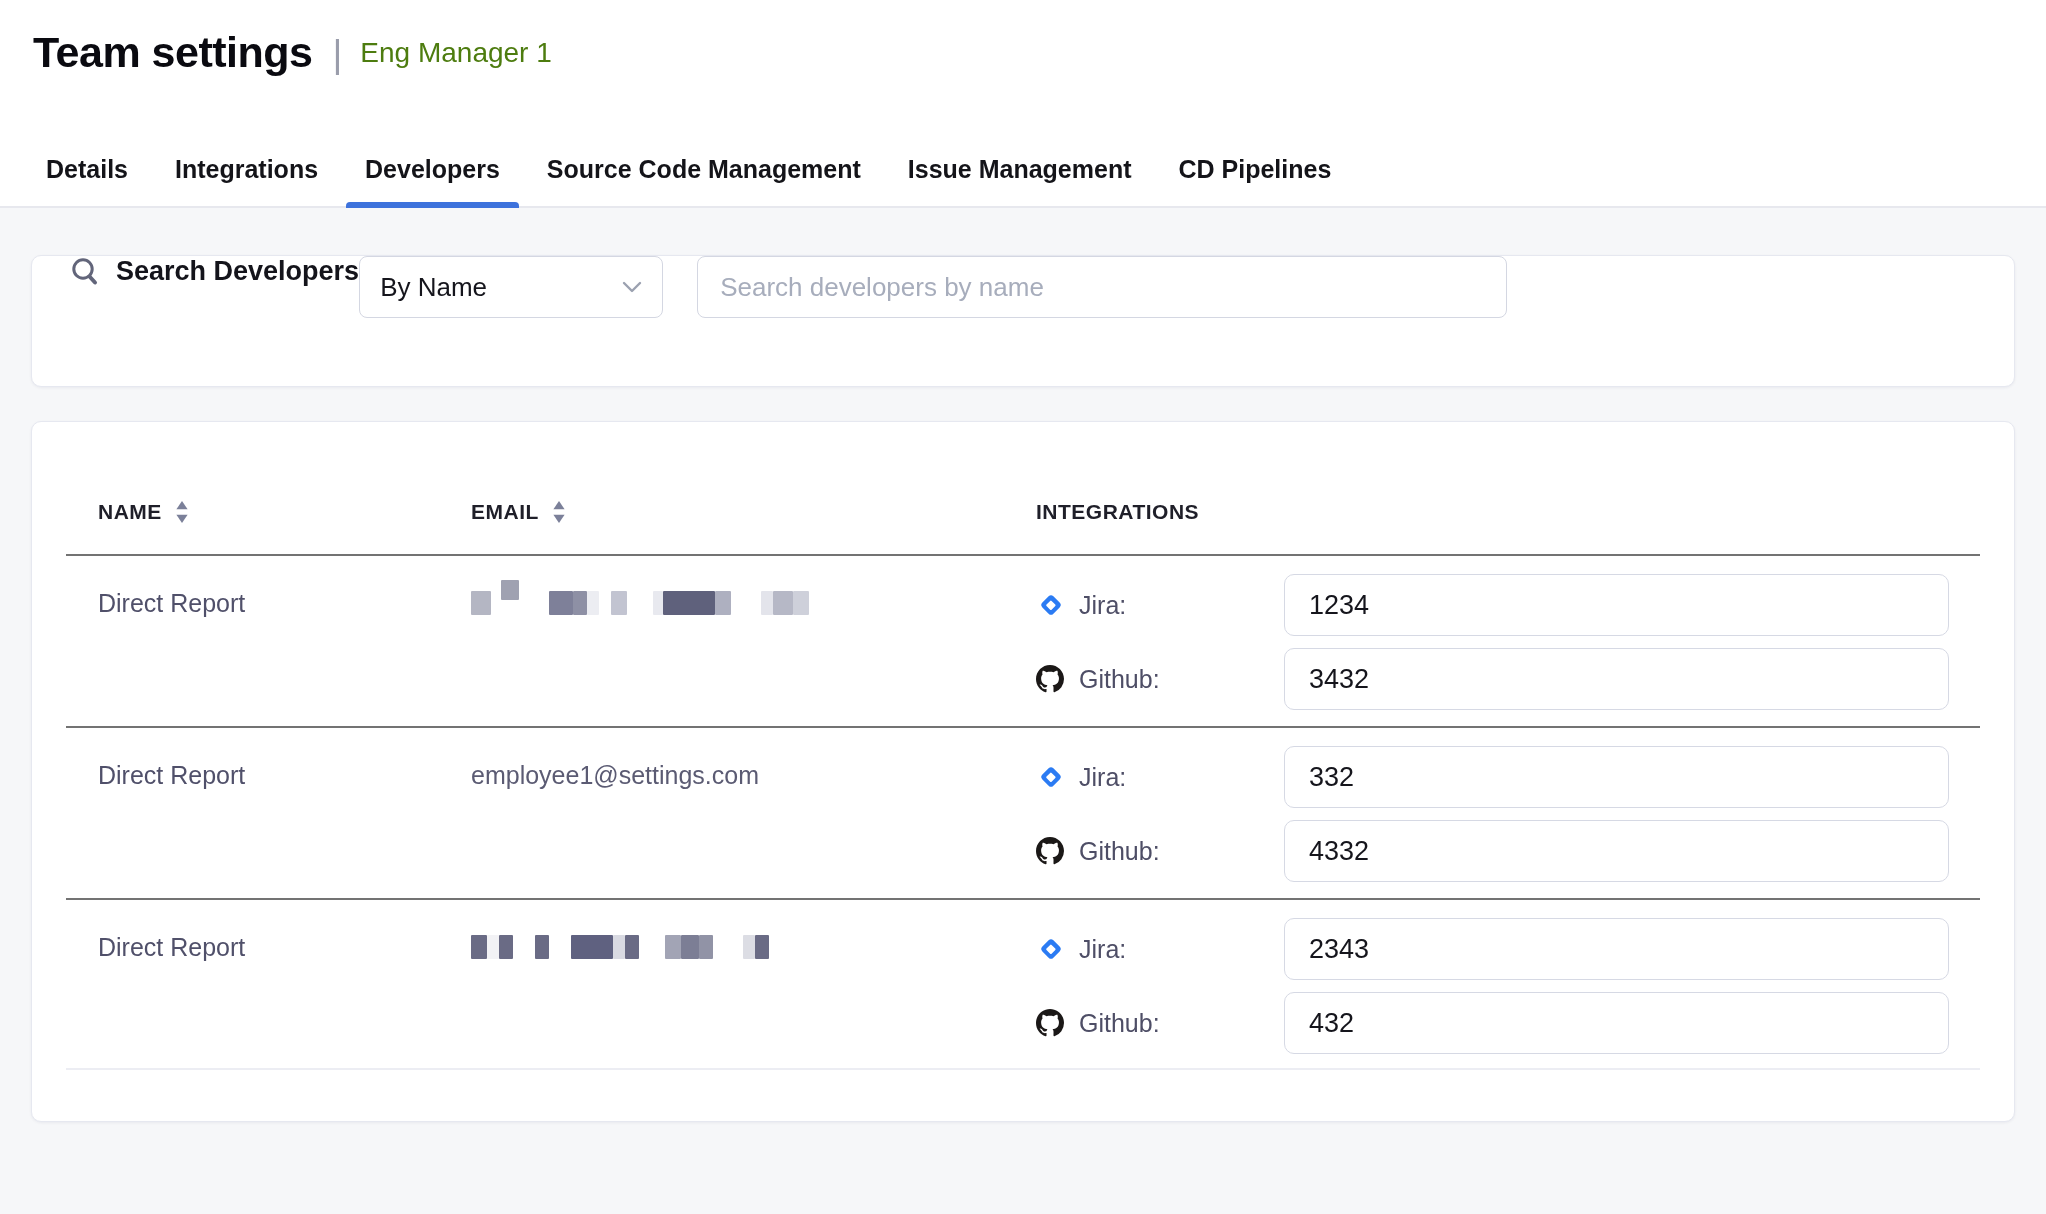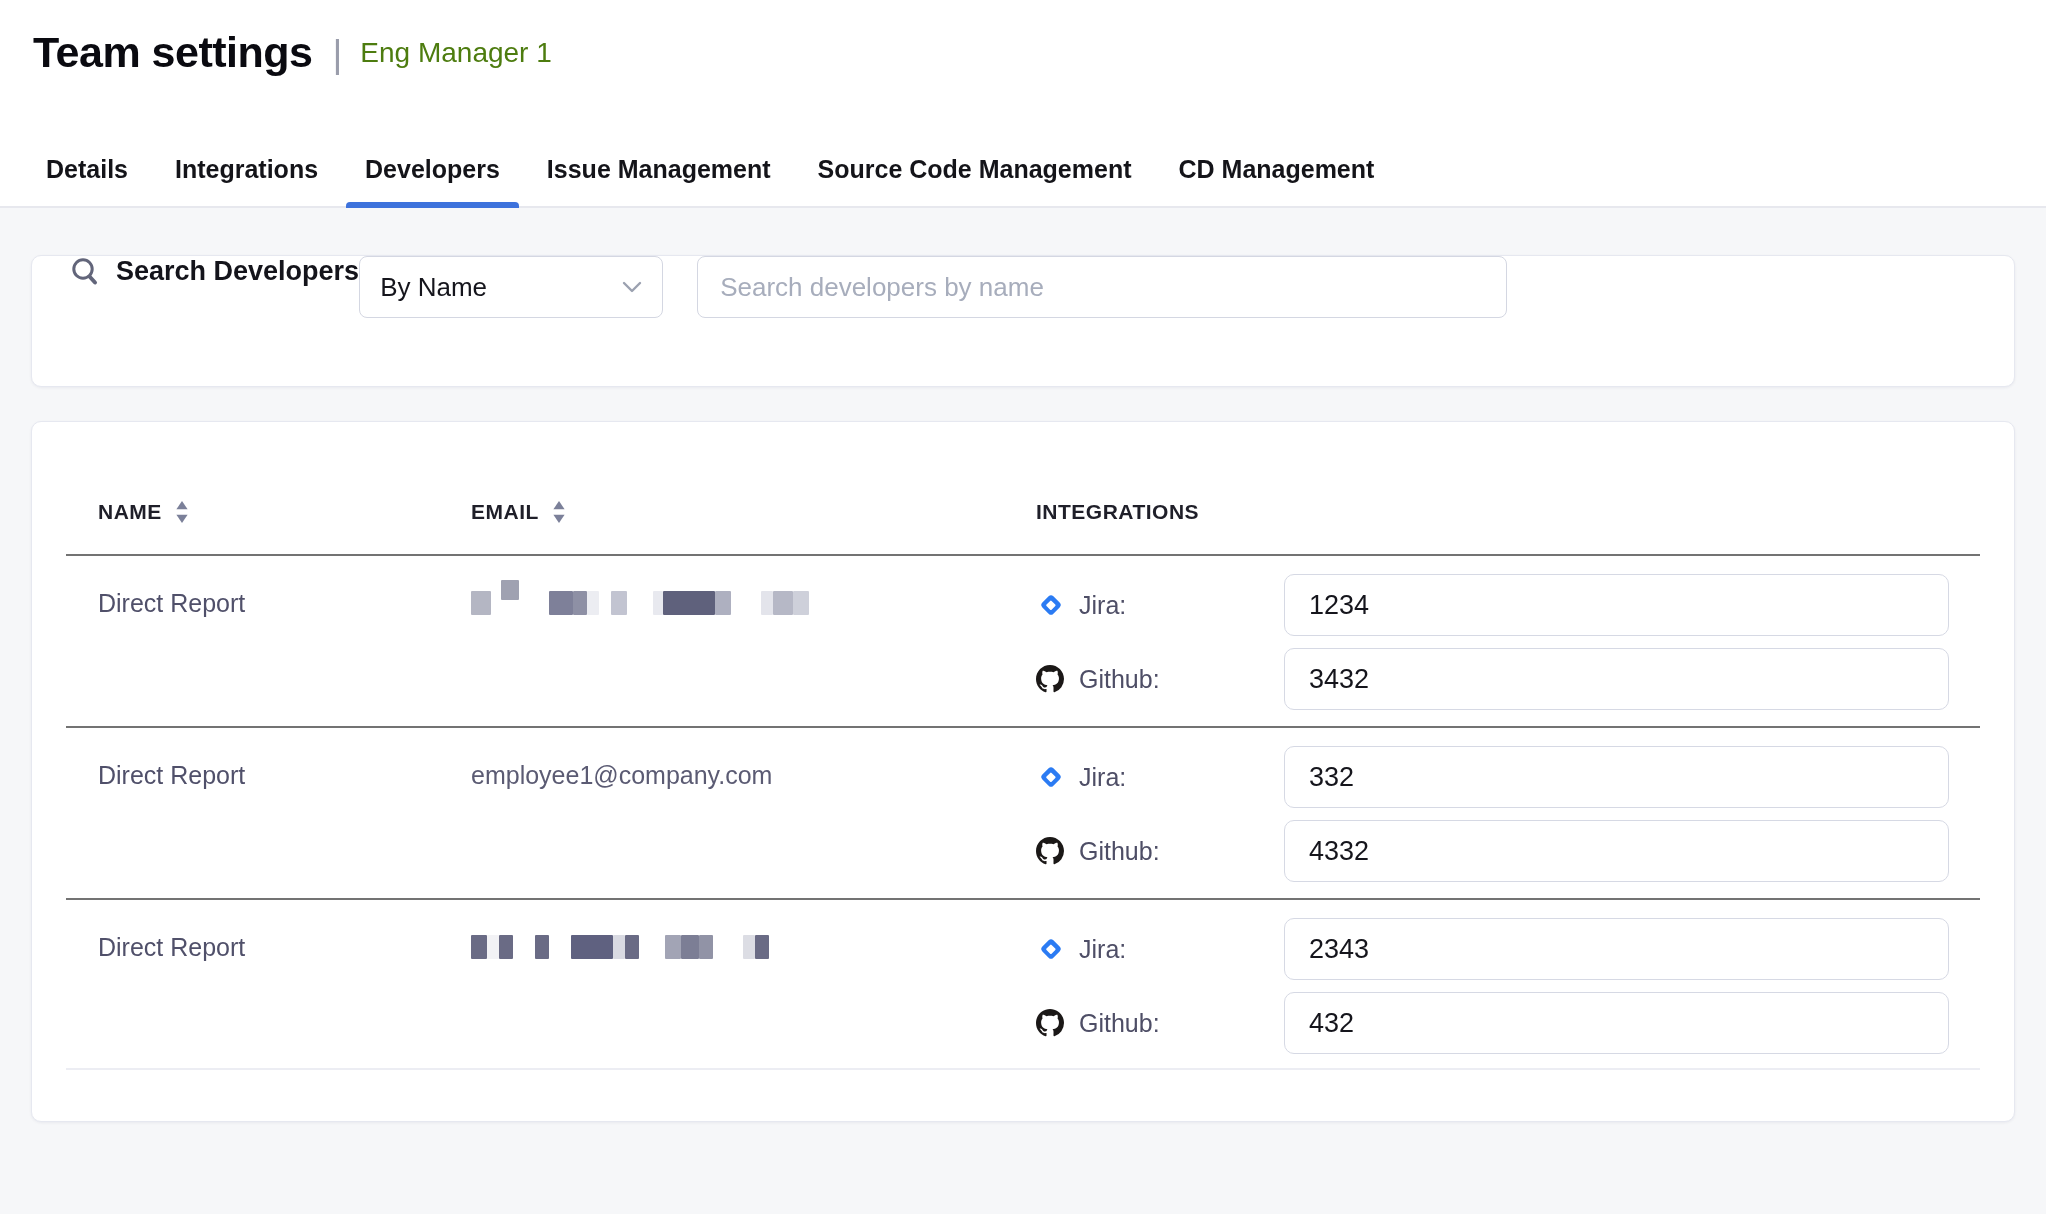--- a/index.html
+++ b/index.html
@@ -83,23 +83,23 @@
   <div class="topbar">
     <div class="title-row">
       <span class="page-title">Team settings</span>
       <span class="title-sep">|</span>
       <span class="page-subtitle">Eng Manager 1</span>
     </div>
     <div class="tabs">
       <div class="tab">Details</div>
       <div class="tab">Integrations</div>
       <div class="tab active">Developers</div>
+      <div class="tab">Source Code Management</div>
       <div class="tab">Issue Management</div>
-      <div class="tab">Source Code Management</div>
-      <div class="tab">CD Management</div>
+      <div class="tab">CD Pipelines</div>
     </div>
   </div>
 
   <div class="card search-card">
     <span class="search-icon-box">
       <svg viewBox="0 0 32 32" width="32" height="32">
         <circle cx="15" cy="13" r="9.2" fill="none" stroke="#62657a" stroke-width="3"></circle>
         <line x1="21.5" y1="20.5" x2="27" y2="26.5" stroke="#62657a" stroke-width="4" stroke-linecap="round"></line>
       </svg>
     </span>
@@ -180,21 +180,21 @@
               </svg>
             </span>
             <span class="int-label">Github:</span>
             <input class="int-input" type="text" value="3432" style="">
           </div>
         </div>
       </div>
 
       <div class="trow data-row">
         <div class="cell-name">Direct Report</div>
-        <div class="cell-email">employee1@company.com</div>
+        <div class="cell-email">employee1@settings.com</div>
         <div class="cell-integrations">
           <div class="int-line">
             <span class="int-icon-box">
               <svg viewBox="0 0 30 30" width="30" height="30">
                 <rect x="7.2" y="7.2" width="15.6" height="15.6" rx="3.4" transform="rotate(45 15 15)" fill="#2b7bf3"></rect>
                 <rect x="11.4" y="11.4" width="7.2" height="7.2" rx="1" transform="rotate(45 14.6 15)" fill="#ffffff"></rect>
               </svg>
             </span>
             <span class="int-label">Jira:</span>
             <input class="int-input" type="text" value="332" style="">

